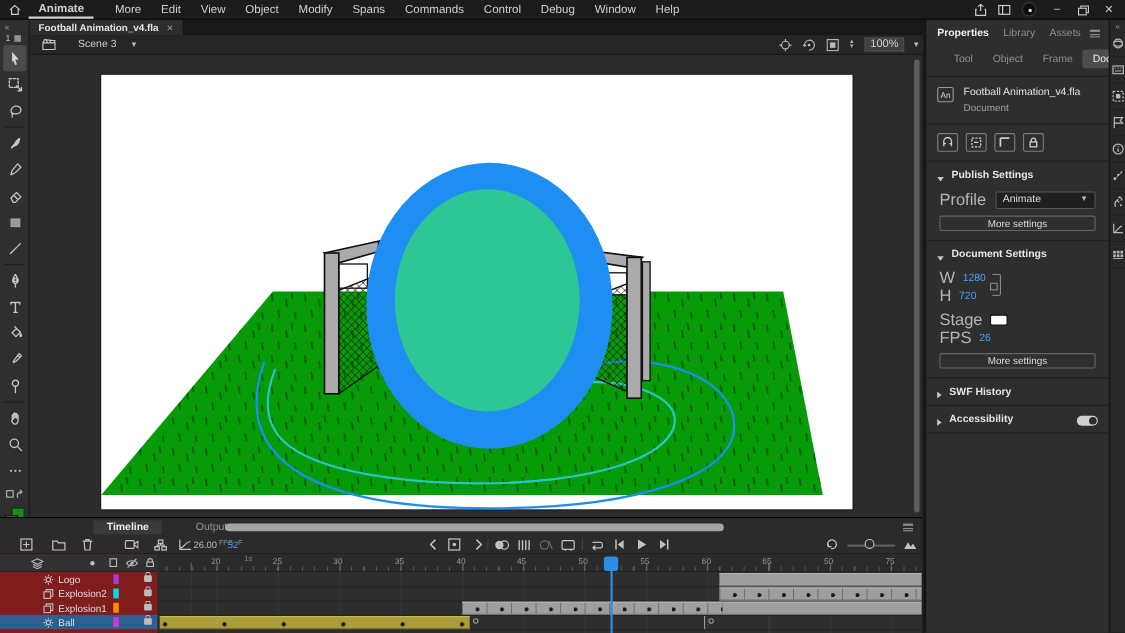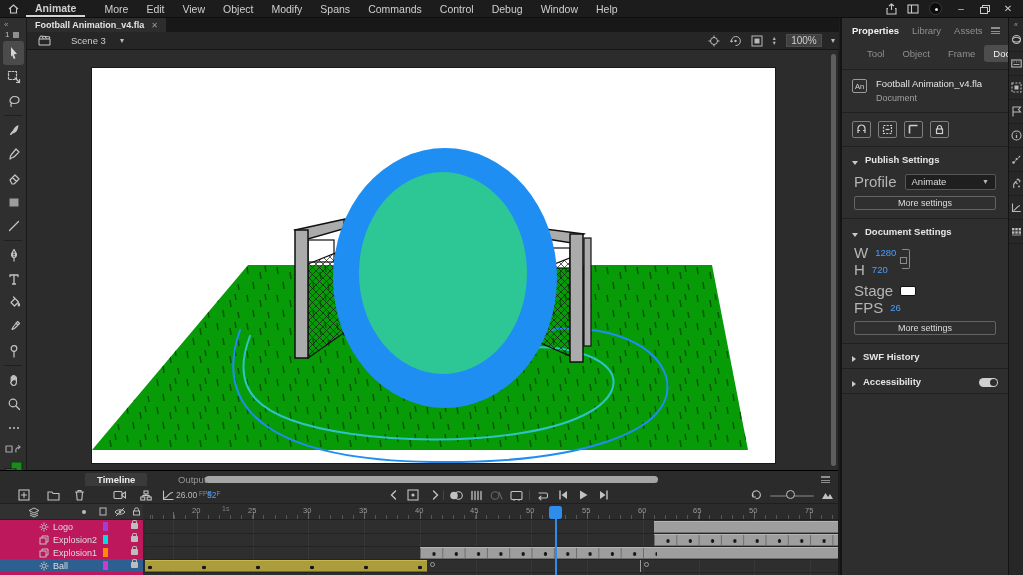--- a/index.html
+++ b/index.html
@@ -109,21 +109,21 @@
   #tl-toolbar { position:absolute; left:0; top:15px; width:838px; height:18px; border-bottom:1px solid #1f1f1f; }
   .tl-icon { position:absolute; top:3px; width:14px; height:12px; display:flex; align-items:center; justify-content:center; }
   .tl-icon svg { stroke:#c2c2c2; fill:none; stroke-width:1.1; stroke-linecap:round; }
   .tl-icon.dim svg { stroke:#676767; }
   .tl-text { position:absolute; top:4px; font-size:8.5px; color:#b9b9b9; }
   .tl-vdiv { position:absolute; top:4px; width:1px; height:10px; background:#454545; }
   .tl-slider-track { position:absolute; top:8.5px; height:2px; background:#5b5b5b; border-radius:1px; }
   .tl-slider-knob { position:absolute; top:4px; width:9px; height:9px; border:1.5px solid #c2c2c2; border-radius:50%; background:#2b2b2b; }
 
   
-  #layerpanel { position:absolute; left:0; top:33px; width:143px; height:72px; background:#be185d; }
+  #layerpanel { position:absolute; left:0; top:33px; width:143px; height:72px; background:#7f1d1d; }
   #layer-header { position:absolute; left:0; top:0; width:143px; height:16px; background:#313131; border-bottom:1px solid #242424; }
   .lh-icon { position:absolute; top:3px; color:#bdbdbd; }
   .layer-row { position:absolute; left:0; width:143px; height:13px; display:flex; align-items:center; }
   .layer-row.selected { background:var(--selected-row); }
   .layer-row .licon { margin-left:38px; width:11px; display:flex; justify-content:center; }
   .layer-row .licon svg { stroke:#c0c0c0; fill:none; stroke-width:1; }
   .layer-row .lname { margin-left:4px; font-size:9px; color:#dddddd; }
   .layer-row .lswatch { position:absolute; left:103px; top:2px; width:5px; height:9px; }
   .padlock { position:absolute; left:131px; top:3px; width:7px; height:5.5px; background:#bdbdbd; border-radius:1px; }
   .padlock::before { content:""; position:absolute; left:1px; top:-3px; width:3px; height:3px; border:1px solid #bdbdbd; border-bottom:none; border-radius:2px 2px 0 0; }

